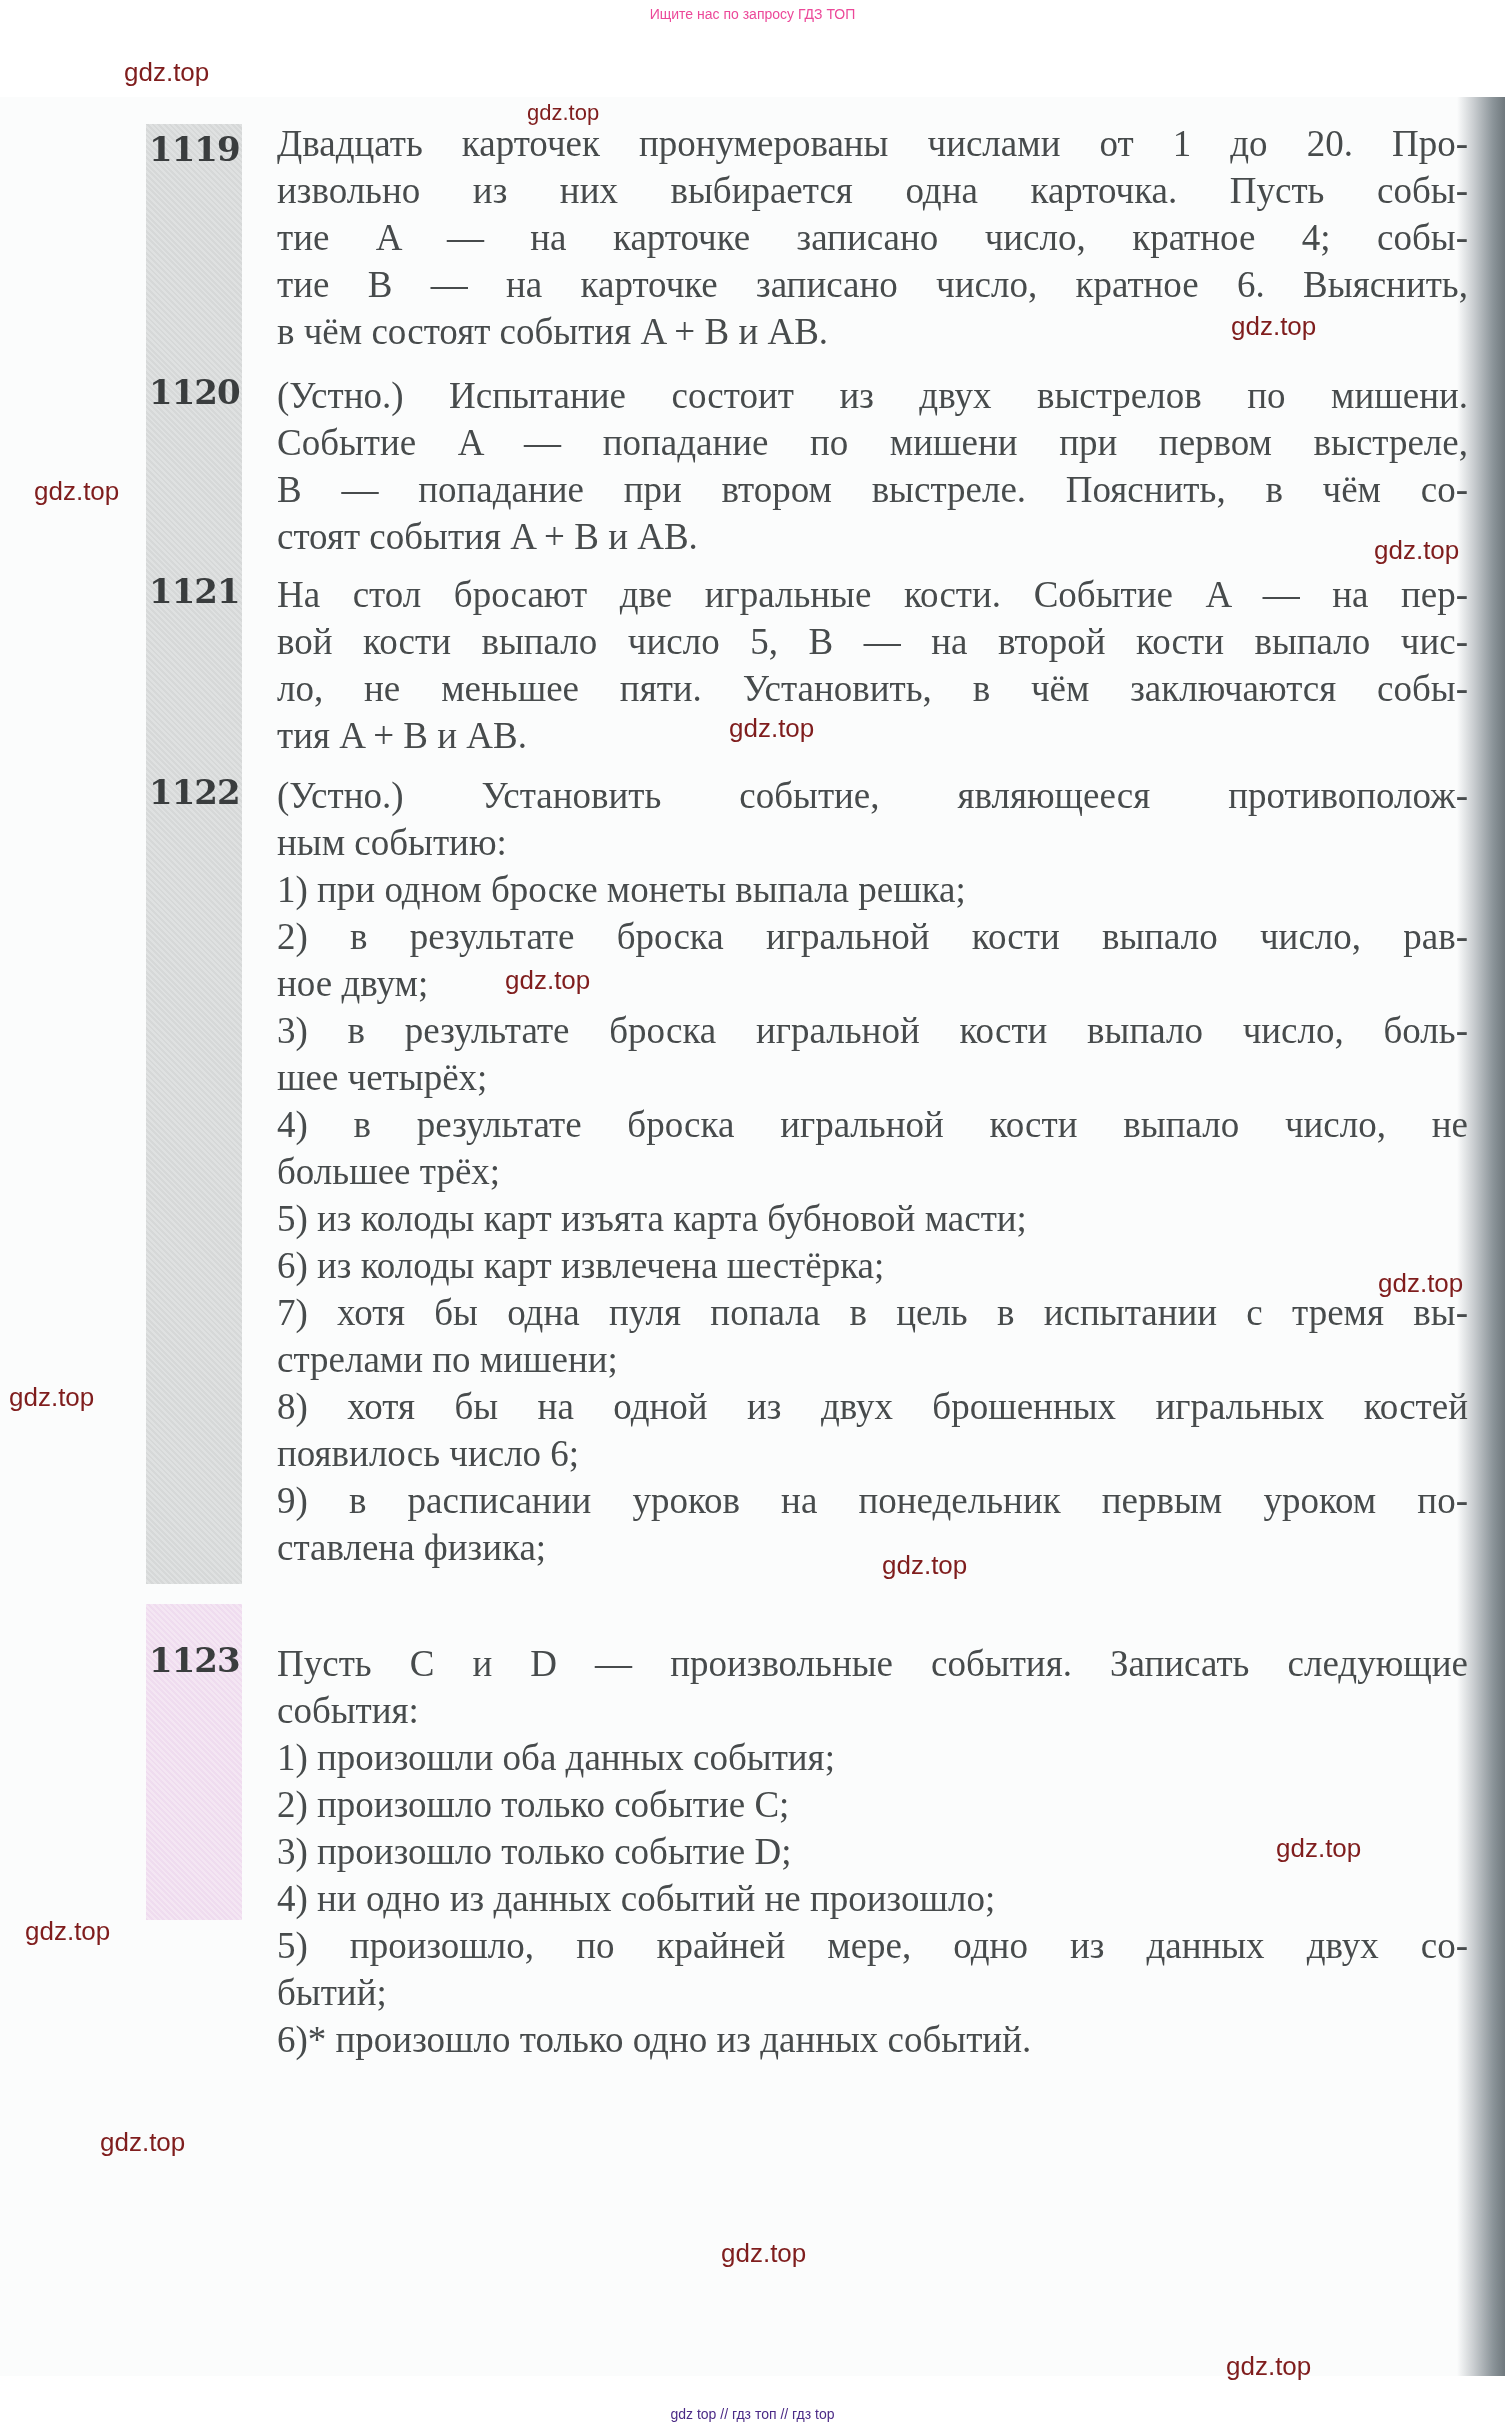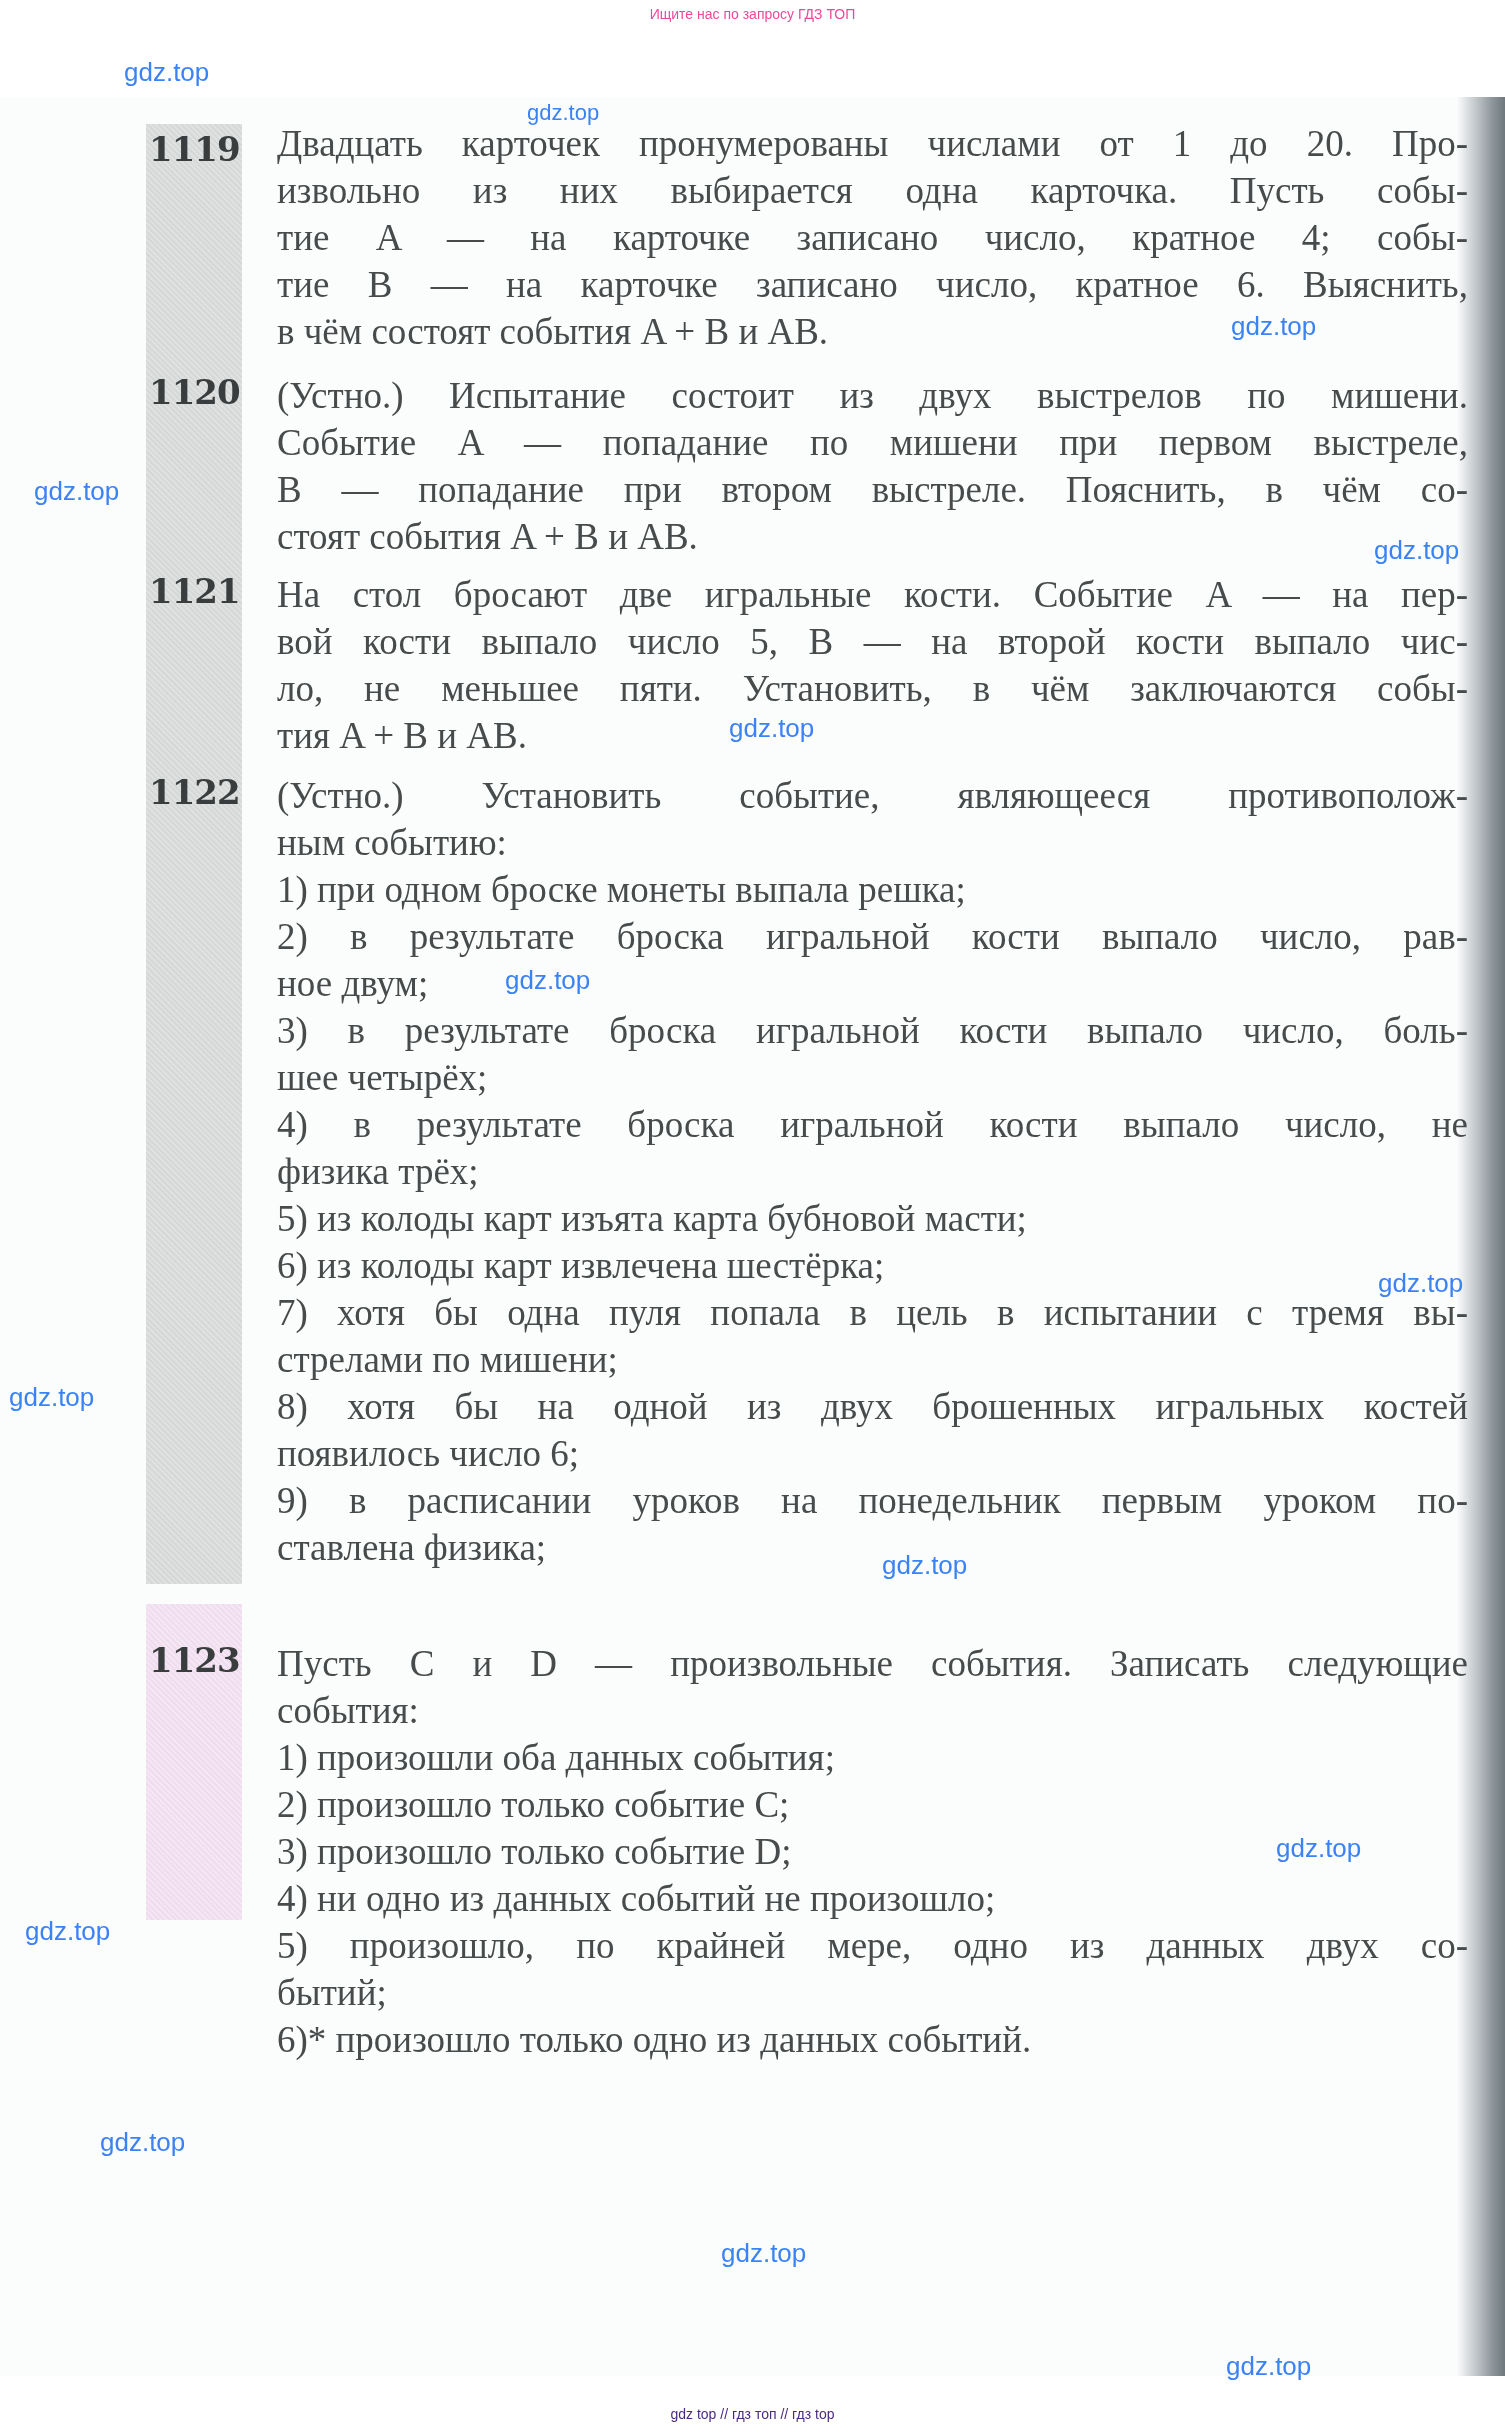--- a/index.html
+++ b/index.html
@@ -7,21 +7,21 @@
   .page { position:absolute; left:0; top:97px; width:1505px; height:2279px; background:#fbfcfc; }
   .shadow { position:absolute; right:0; top:97px; width:48px; height:2279px;
     background:linear-gradient(to right, rgba(240,242,243,0) 0%, #c9cdd0 35%, #8b9499 75%, #6f787d 100%); }
   .bar { position:absolute; left:146px; width:96px; }
   .bar-gray { background:repeating-linear-gradient(45deg,#d6d8d8 0 2px,#dfe1e1 2px 4px); }
   .bar-pink { background:repeating-linear-gradient(45deg,#efdcef 0 2px,#f4e6f3 2px 4px); }
   .num { position:absolute; left:149px; width:92px; font-family:"DejaVu Serif", serif; font-weight:bold; font-size:34px; color:#3a3d3e; letter-spacing:-1px; }
   .block { position:absolute; left:277px; width:1191px; }
   .line { font-family:"Liberation Serif", serif; font-size:37px; color:#474b4c; height:47px; line-height:47px; white-space:nowrap; text-align:justify; text-align-last:justify; }
   .line.last { text-align-last:left; }
-  .wm { position:absolute; font-family:"Liberation Sans", sans-serif; font-size:26px; color:#3b82f6; }
+  .wm { position:absolute; font-family:"Liberation Sans", sans-serif; font-size:26px; color:#7f1d1d; }
   .top-link { position:absolute; top:6px; left:0; width:1505px; text-align:center; font-family:"Liberation Sans", sans-serif; font-size:14px; color:#ec4899; }
   .bottom-link { position:absolute; top:2406px; left:0; width:1505px; text-align:center; font-family:"Liberation Sans", sans-serif; font-size:14px; color:#4b2a86; }
 </style>
 </head>
 <body>
 
 <div class="top-link">Ищите нас по запросу ГДЗ ТОП</div>
 
 <div class="page"></div>
 <div class="shadow"></div>
@@ -57,21 +57,21 @@
 <div class="num" style="top:772px;">1122</div>
 <div class="block" style="top:772px;">
   <div class="line">(Устно.) Установить событие, являющееся противополож-</div>
   <div class="line last">ным событию:</div>
   <div class="line last">1) при одном броске монеты выпала решка;</div>
   <div class="line">2) в результате броска игральной кости выпало число, рав-</div>
   <div class="line last">ное двум;</div>
   <div class="line">3) в результате броска игральной кости выпало число, боль-</div>
   <div class="line last">шее четырёх;</div>
   <div class="line">4) в результате броска игральной кости выпало число, не</div>
-  <div class="line last">физика трёх;</div>
+  <div class="line last">большее трёх;</div>
   <div class="line last">5) из колоды карт изъята карта бубновой масти;</div>
   <div class="line last">6) из колоды карт извлечена шестёрка;</div>
   <div class="line">7) хотя бы одна пуля попала в цель в испытании с тремя вы-</div>
   <div class="line last">стрелами по мишени;</div>
   <div class="line">8) хотя бы на одной из двух брошенных игральных костей</div>
   <div class="line last">появилось число 6;</div>
   <div class="line">9) в расписании уроков на понедельник первым уроком по-</div>
   <div class="line last">ставлена физика;</div>
 </div>
 

